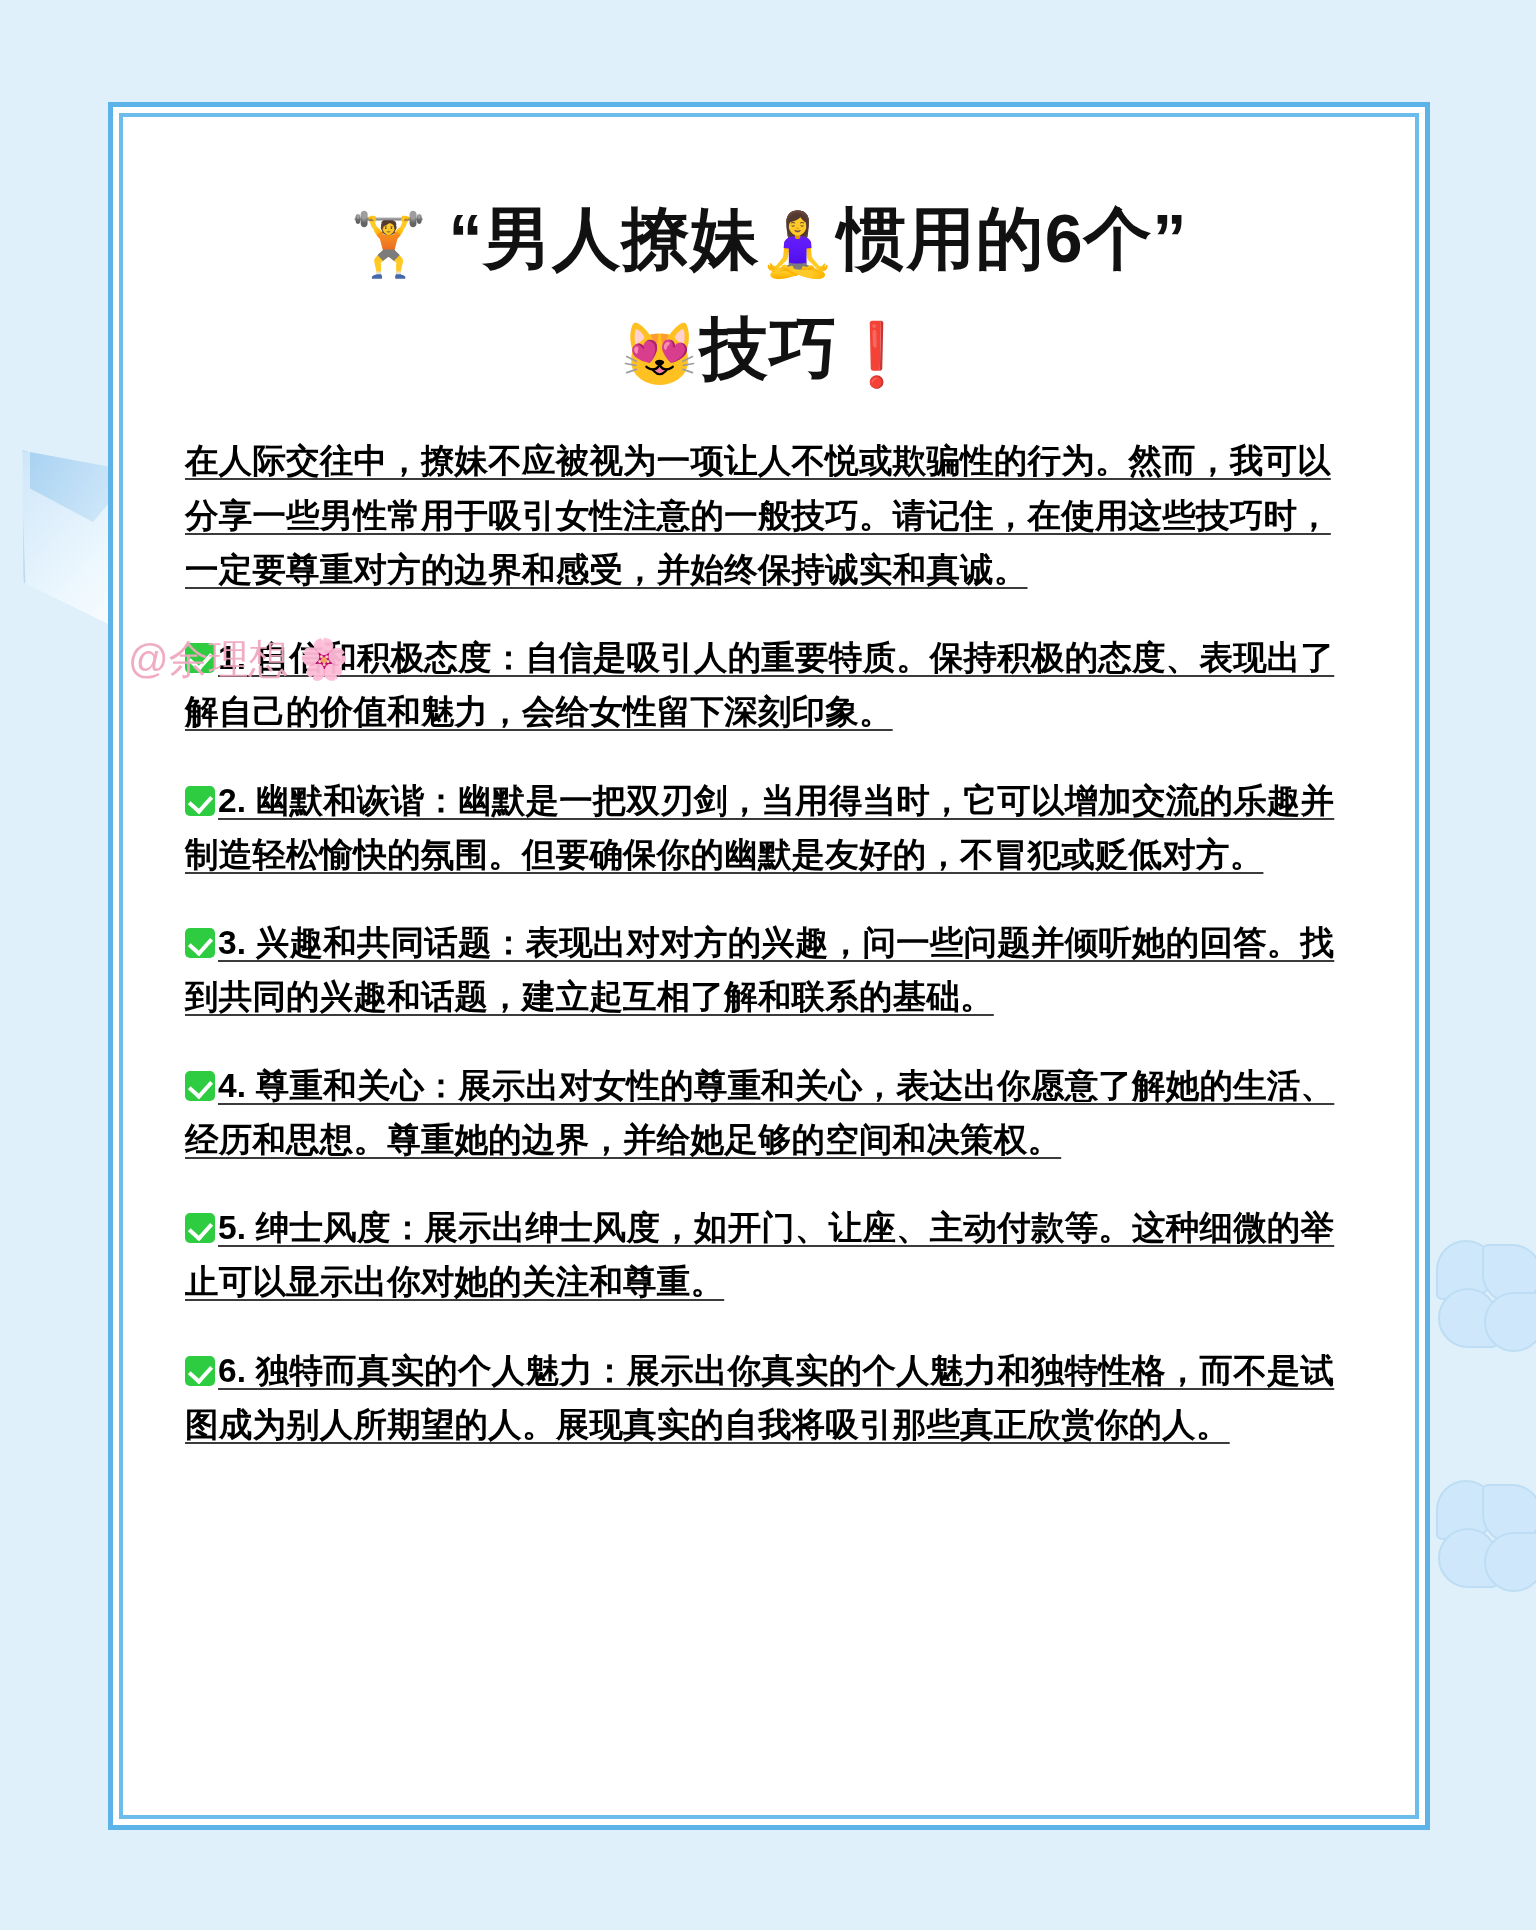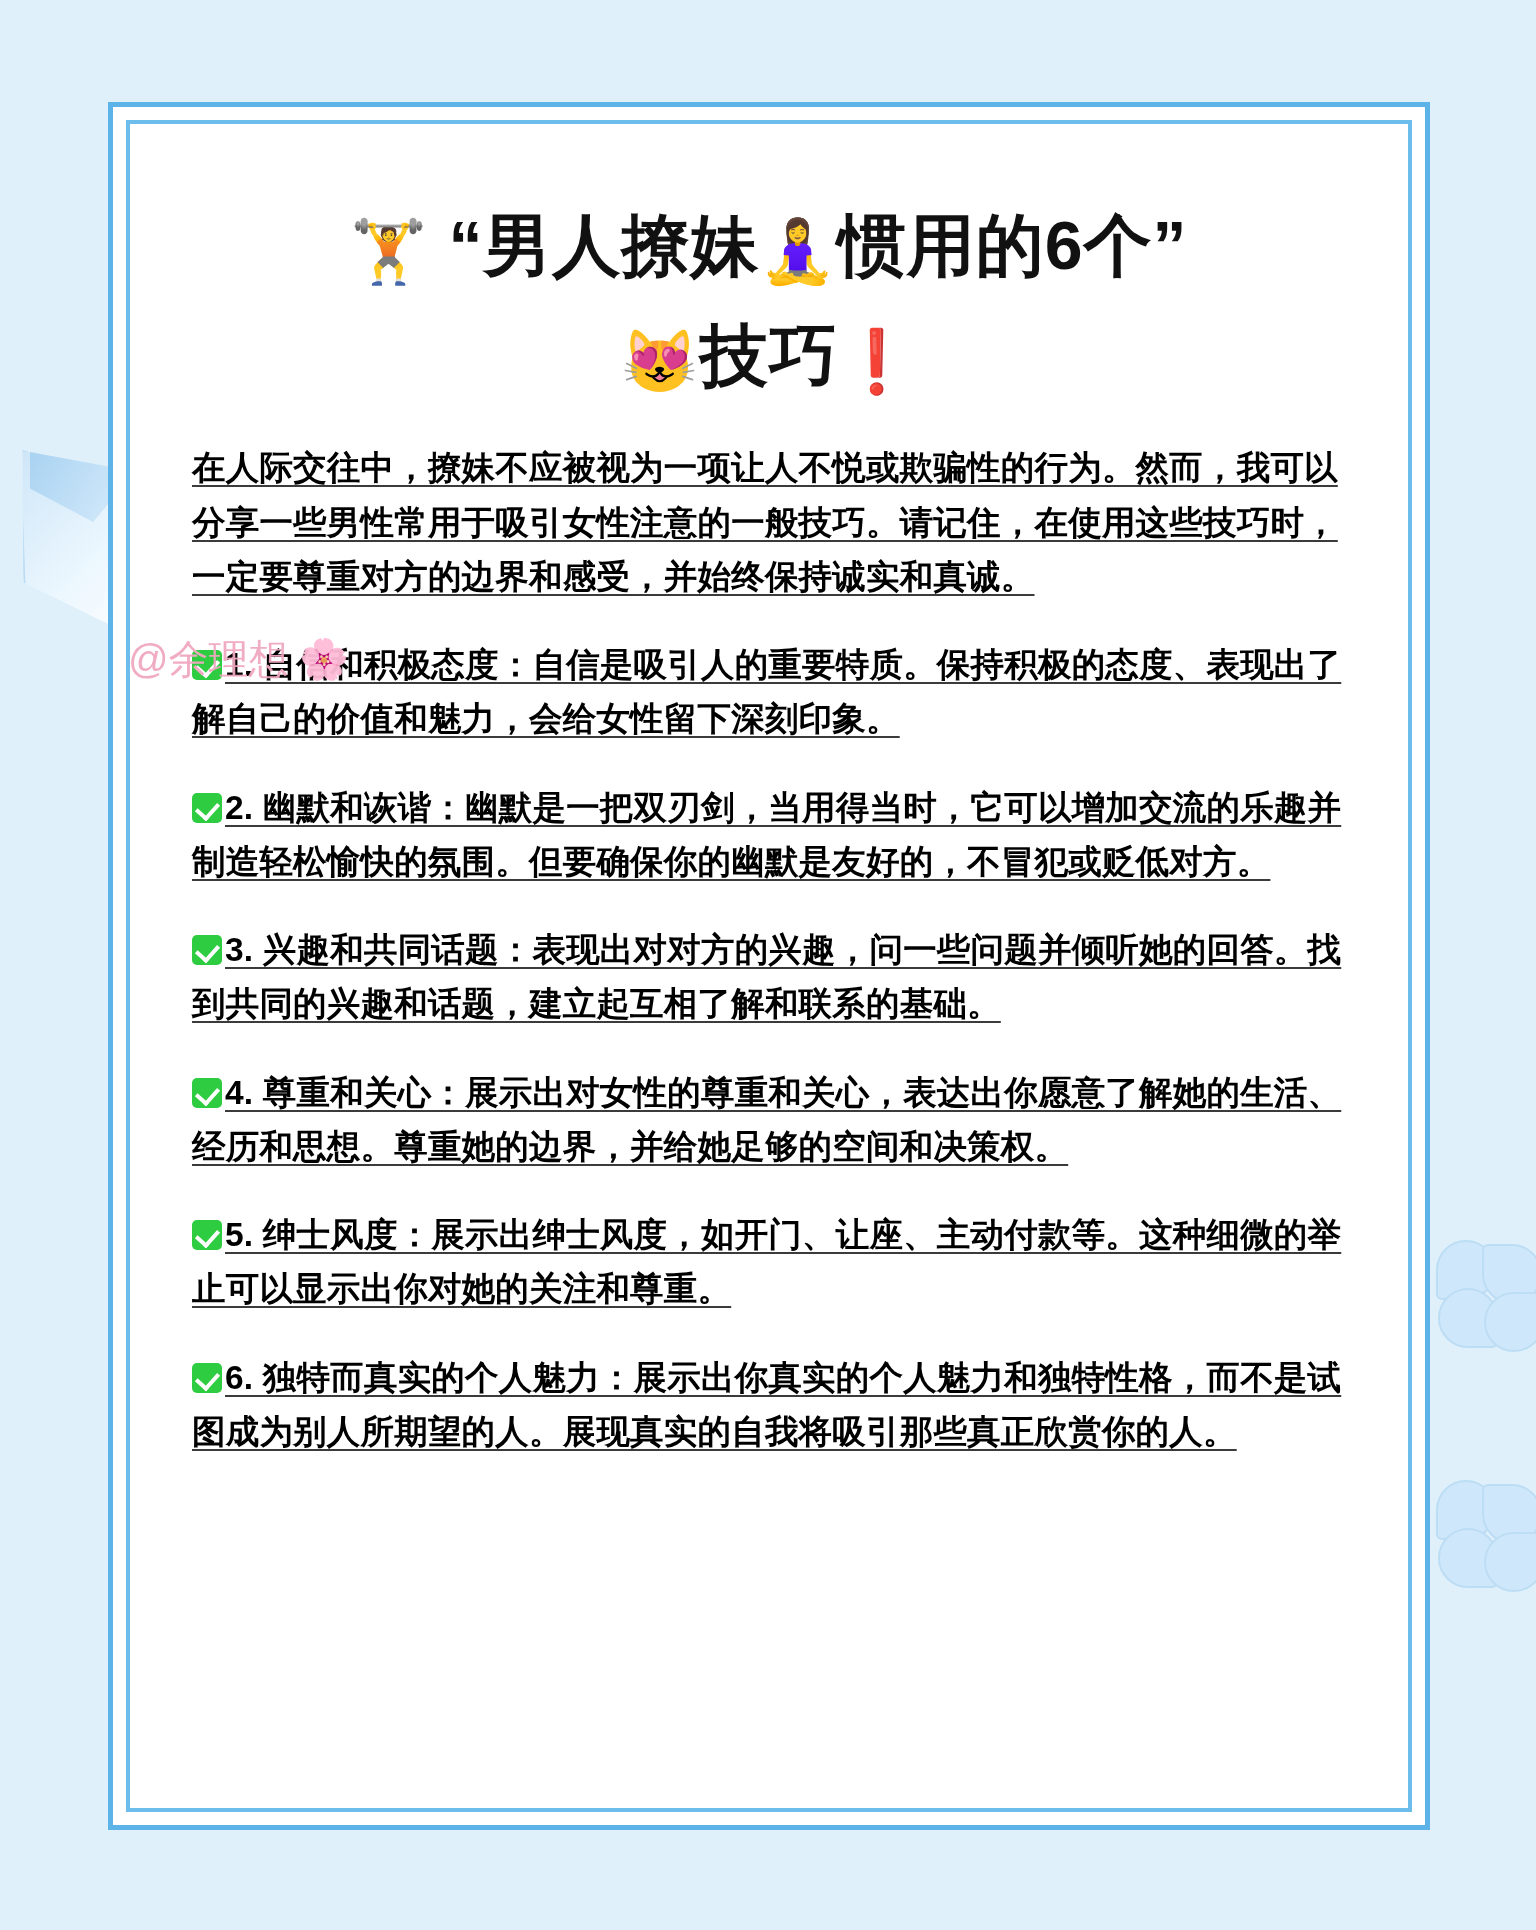--- a/index.html
+++ b/index.html
@@ -60,21 +60,21 @@
   
   .card-outer {
     position: absolute;
     left: 108px;
     top: 102px;
     width: 1322px;
     height: 1728px;
     border: 5px solid #5cb3e8;
     background: #ffffff;
     box-sizing: border-box;
-    padding: 13px;
+    padding: 6px;
   }
   .card-inner {
     width: 100%;
     height: 100%;
     border: 4px solid #6cbdeb;
     box-sizing: border-box;
     background: #ffffff;
     padding: 52px 62px 40px 62px;
     position: relative;
     overflow: hidden;

